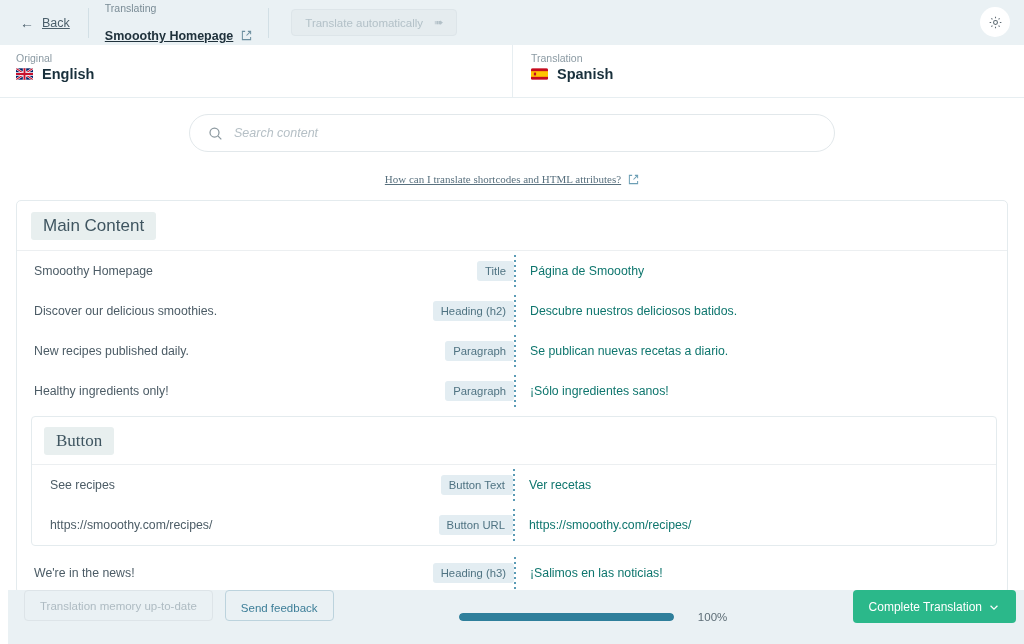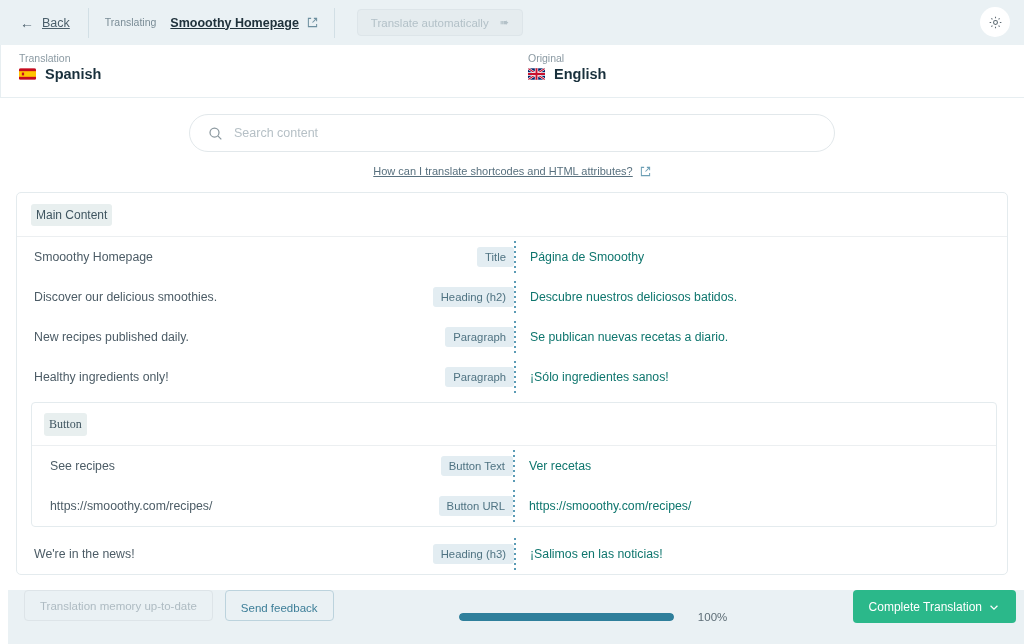--- a/index.html
+++ b/index.html
@@ -26,21 +26,21 @@
     cursor: pointer;
     padding-right: 18px;
   }
   .back-link .lbl { text-decoration: underline; }
   .arrow-left { font-size: 14px; line-height: 1; color: #4b5f6b; }
 
   .vsep { width: 1px; height: 30px; background: #d2dfe5; }
 
   .translating-block {
     padding: 0 16px;
-    display: flex; flex-direction: row; gap: 14px; text-align: right;
+    display: flex; flex-direction: column; gap: 14px;
   }
   .translating-label { font-size: 10.5px; color: #7a8c96; line-height: 1.2; }
   .translating-title-row { display: flex; align-items: center; gap: 8px; }
   .translating-title {
     font-size: 12.5px; color: #20323c; font-weight: 600;
     text-decoration: underline; cursor: pointer;
   }
   .ext-icon { width: 11px; height: 11px; display:block; }
 
   .auto-btn {
@@ -99,37 +99,39 @@
     padding: 0 18px;
     gap: 11px;
   }
   .search-input {
     border: none; outline: none;
     font-family: "Liberation Sans", sans-serif;
     font-size: 12.5px;
     color: #3a4a53;
     flex: 1;
     background: transparent;
+    font-style: italic;
   }
   .search-input::placeholder { color: #b6c0c6; }
 
   .close-circle {
     position: absolute;
     left: 820px; top: 111px;
     width: 25px; height: 25px; border-radius: 50%;
     background: #3b3b3b;
     display: flex; align-items: center; justify-content: center;
     cursor: pointer;
     box-shadow: 0 0 0 2px #fff;
   }
 
   .help-row {
-    margin-top: 13px;
+    margin-top: 21px;
     display: flex; align-items: center; gap: 7px;
     cursor: pointer;
+    font-family: Liberation Serif, serif;
   }
   .help-link {
     font-size: 11px; color: #58707e; text-decoration: underline;
   }
 
   
   .card {
     margin: 15px 16px 0 16px;
     border: 1px solid #e4ebee;
     border-radius: 5px;
@@ -138,22 +140,22 @@
     overflow: hidden;
   }
   .group-header {
     padding: 11px 14px 10px 14px;
     border-bottom: 1px solid #eceff1;
   }
   .group-badge {
     display: inline-block;
     background: #e8efef;
     color: #3f5560;
-    font-size: 12px;
-    padding: 4px 5px;
+    font-size: 17px;
+    padding: 4px 12px;
     border-radius: 3px;
   }
 
   .row {
     display: flex;
     align-items: center;
     min-height: 39px;
     position: relative;
   }
   .row-src {
@@ -292,44 +294,44 @@
   </div>
   <div class="gear-btn">
     <svg width="15" height="15" viewBox="0 0 20 20" fill="none" stroke="#5d6a72" stroke-width="1.4">
       <circle cx="10" cy="10" r="2.6"></circle>
       <path d="M10 2.2v2M10 15.8v2M2.2 10h2M15.8 10h2M4.5 4.5l1.4 1.4M14.1 14.1l1.4 1.4M15.5 4.5l-1.4 1.4M5.9 14.1l-1.4 1.4"></path>
     </svg>
   </div>
 </div>
 
 <div class="langbar">
-  <div class="lang-col right">
-    <span class="lang-label">Translation</span>
-    <div class="lang-name-row">
-      <svg class="flag" viewBox="0 0 30 20">
-        <rect width="30" height="20" fill="#C60B1E"></rect>
-        <rect y="5" width="30" height="10" fill="#FFC400"></rect>
-        <rect x="5" y="7.5" width="4" height="5" fill="#C60B1E"></rect>
-      </svg>
-      <span class="lang-name">Spanish</span>
-    </div>
-  </div>
   <div class="lang-col">
     <span class="lang-label">Original</span>
     <div class="lang-name-row">
       <svg class="flag" viewBox="0 0 30 20">
         <rect width="30" height="20" fill="#012169"></rect>
         <path d="M0,0 L30,20 M30,0 L0,20" stroke="#fff" stroke-width="4"></path>
         <path d="M0,0 L30,20 M30,0 L0,20" stroke="#C8102E" stroke-width="2"></path>
         <path d="M15,0 V20 M0,10 H30" stroke="#fff" stroke-width="6"></path>
         <path d="M15,0 V20 M0,10 H30" stroke="#C8102E" stroke-width="3.5"></path>
       </svg>
       <span class="lang-name">English</span>
     </div>
   </div>
+  <div class="lang-col right">
+    <span class="lang-label">Translation</span>
+    <div class="lang-name-row">
+      <svg class="flag" viewBox="0 0 30 20">
+        <rect width="30" height="20" fill="#C60B1E"></rect>
+        <rect y="5" width="30" height="10" fill="#FFC400"></rect>
+        <rect x="5" y="7.5" width="4" height="5" fill="#C60B1E"></rect>
+      </svg>
+      <span class="lang-name">Spanish</span>
+    </div>
+  </div>
 </div>
 
 <div class="search-wrap">
   <div class="search-box">
     <svg width="15" height="15" viewBox="0 0 18 18" fill="none" stroke="#8a979e" stroke-width="1.5">
       <circle cx="7.8" cy="7.8" r="5.4"></circle>
         <path d="M11.8 11.8L16 16"></path>
     </svg>
     <input class="search-input" type="text" placeholder="Search content" style="">
   </div>

